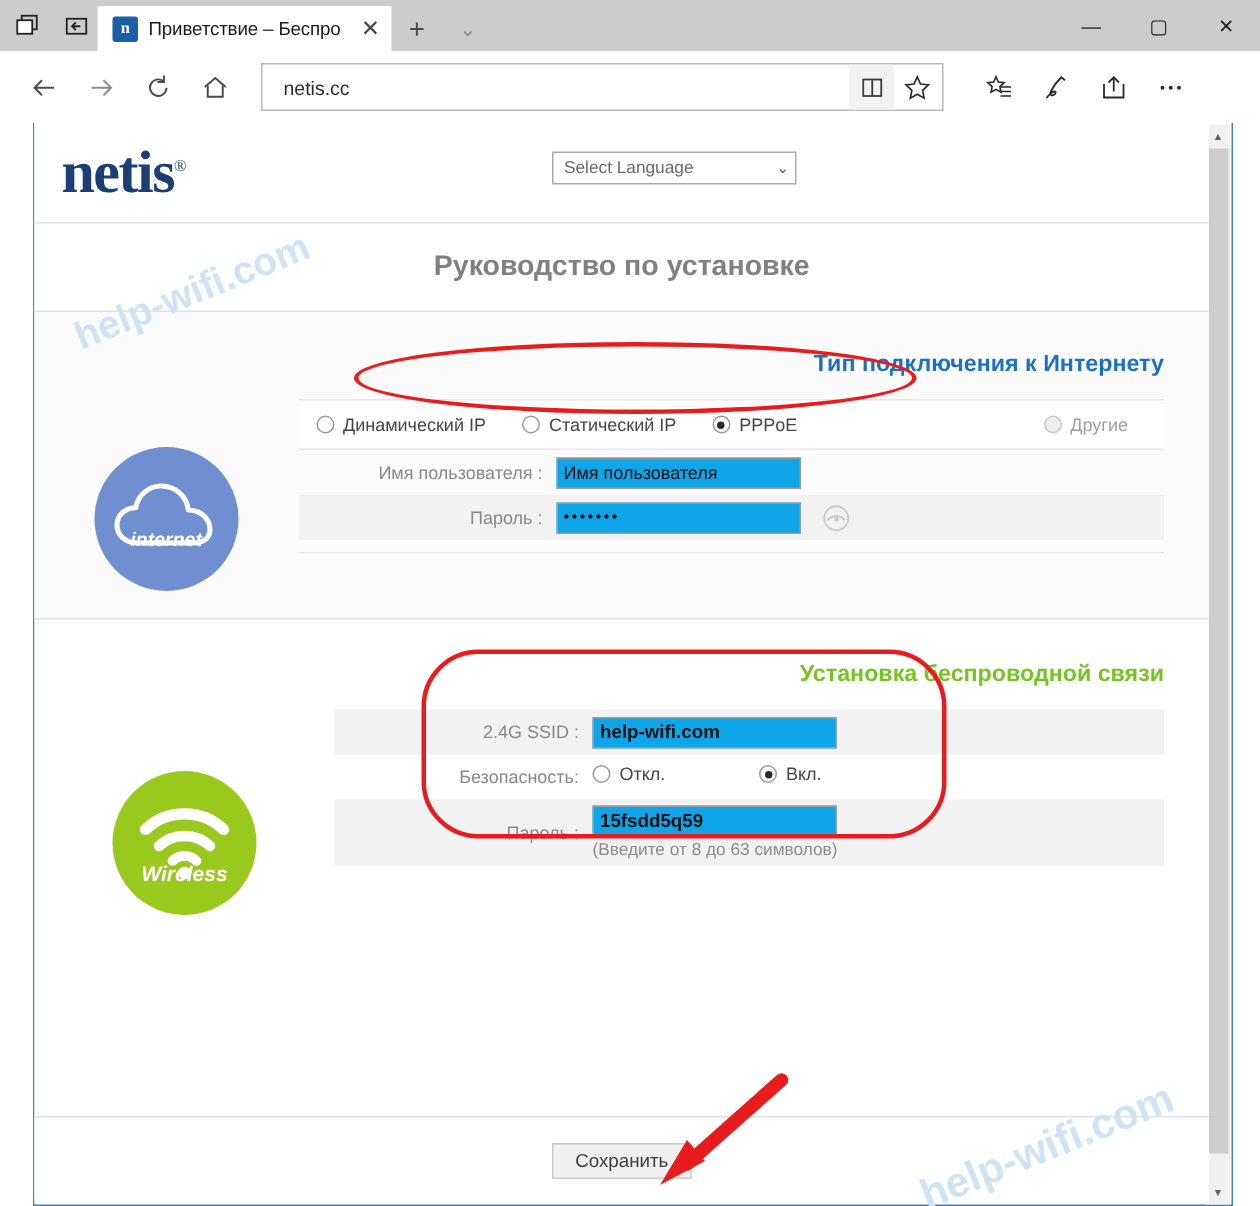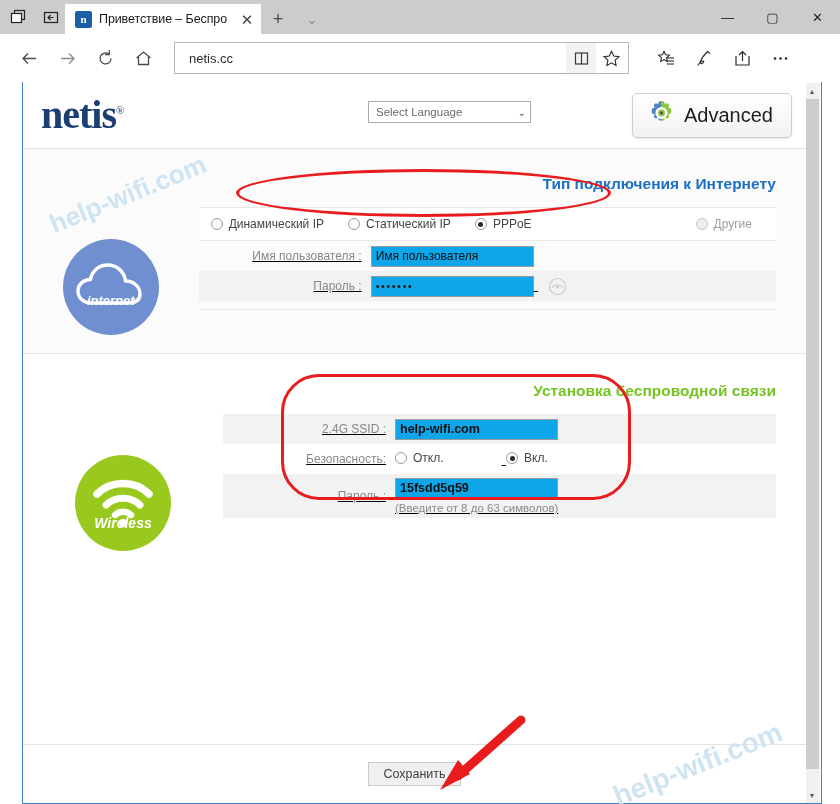--- a/index.html
+++ b/index.html
@@ -176,21 +176,21 @@
     font-family:"Liberation Sans", sans-serif;
   }
 
   .sec-body { flex: 1 1 auto; padding-right: 30px; }
   .sec-head {
     font-size: 15.5px; font-weight: bold; margin: 0 0 14px 0; text-align: right;
   }
   .sec-head.blue { color:#1b6fc4; }
   .sec-head.green { color:#76c423; }
 
-  .form-table { width: 100%; border-collapse: collapse; text-decoration: underline; }
+  .form-table { width: 100%; border-collapse: collapse; }
   .form-table tr { height: 30px; }
   .form-row-shade { background: #f2f2f2; }
   .lbl-cell {
     width: 172px; text-align: right; padding-right: 9px;
     font-size: 12px; color: #888888; vertical-align: middle;
   }
   .val-cell { vertical-align: middle; padding: 4px 0; }
 
   .radio-row {
     display:flex; align-items:center; height: 34px;
@@ -384,36 +384,23 @@
         <div class="r-header">
           <div class="logo">
             <span>netis</span><sup>®</sup>
           </div>
 
           <div class="lang-select">
             <span>Select Language</span>
             <span class="chev">⌄</span>
           </div>
 
-          <div class="adv-btn">
-            <span>
-              <svg width="29" height="29" viewBox="0 0 30 30">
-                <g>
-                  <path d="M15 2 l2.6 .6 .9 2.6 2.6 -.9 1.9 1.9 -.9 2.6 2.6 .9 .6 2.6 -.6 2.6 -2.6 .9 .9 2.6 -1.9 1.9 -2.6 -.9 -.9 2.6 -2.6 .6" fill="#8cc63e"></path>
-                  <path d="M15 2 l-2.6 .6 -.9 2.6 -2.6 -.9 -1.9 1.9 .9 2.6 -2.6 .9 -.6 2.6 .6 2.6 2.6 .9 -.9 2.6 1.9 1.9 2.6 -.9 .9 2.6 2.6 .6" fill="#4f86c6"></path>
-                  <circle cx="15" cy="14.5" r="6.3" fill="#ffffff"></circle>
-                  <circle cx="15" cy="14.5" r="3.6" fill="#8cc63e"></circle>
-                  <circle cx="15" cy="14.5" r="1.5" fill="#4a4a4a"></circle>
-                </g>
-              </svg>
-            </span>
-            <span class="adv-label">Advanced</span>
-          </div>
         </div>
 
+        <div class="r-title">Руководство по установке</div>
 
         <div class="r-section alt" style="height:205px; padding-top:26px;">
           <div class="sec-icon-col">
             <div class="circ blue">
               <svg width="78" height="56" viewBox="0 0 78 56">
                 <path d="M20 44 C11 44 6 38.5 6 32 C6 25.5 11.5 20.5 18.5 20.5
                          C20 12 27 6 35.5 6 C45 6 52.5 13 53.5 22
                          C62 22 68 28 68 35 C68 42 62 44 56 44 Z" fill="none" stroke="#ffffff" stroke-width="3.4" stroke-linejoin="round"></path>
               </svg>
               <span class="caption" style="font-size:13px; top:54px;">internet</span>

